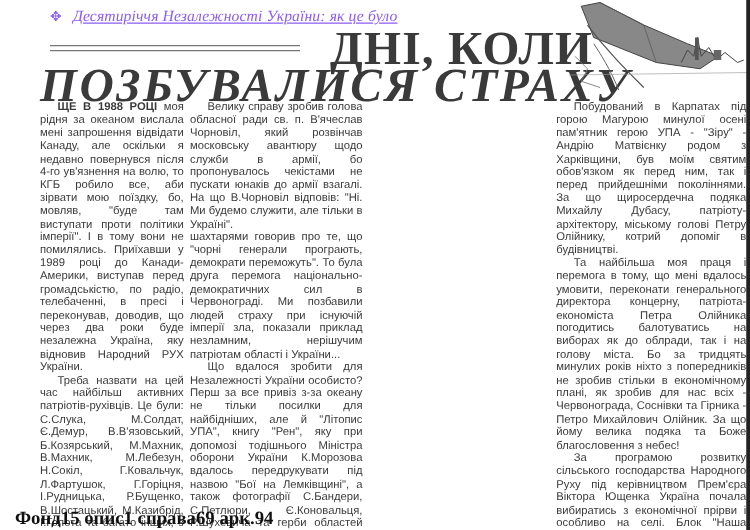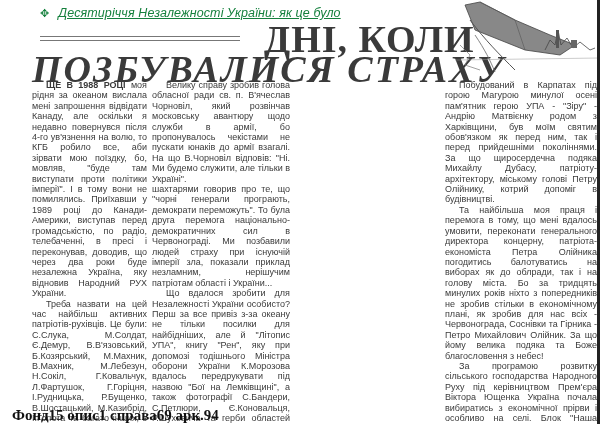--- a/index.html
+++ b/index.html
@@ -1,17 +1,17 @@
 <!DOCTYPE html>
 <html><head>
 <meta charset="utf-8">
 <style>
   html, body { margin:0; padding:0; }
   body { width:600px; height:424px; background:#ffffff; position:relative; overflow:hidden; font-family:"Liberation Sans", sans-serif; color:#2a2a2a; }
-  .rubric { position:absolute; left:40px; top:6px; font-family:Liberation Sans, sans-serif; font-style:italic; font-size:12.5px; color:#15803d; text-decoration:underline; letter-spacing:0.1px; }
+  .rubric { position:absolute; left:40px; top:6px; font-family:Liberation Serif, serif; font-style:italic; font-size:12.5px; color:#8b5cf6; text-decoration:underline; letter-spacing:0.1px; }
   .rubric .bullet { font-style:normal; font-size:11px; margin-right:9px; text-decoration:none; display:inline-block; }
   .rule-line { position:absolute; left:40px; top:36px; width:200px; height:3px; border-top:1px solid #777; border-bottom:1px solid #777; }
   .headline { position:absolute; font-family:"Liberation Serif", serif; font-weight:bold; color:#3a3a3a; letter-spacing:1px; }
   .h1 { left:245px; top:20px; font-size:38px; line-height:38px;margin-left:19px; }
   .h2 { left:32px; top:50px; font-size:38px; line-height:38px; letter-spacing:2px;font-style:italic; }
   .illustration { position:absolute; left:455px; top:0px; width:145px; height:72px; }
   .col { position:absolute; font-size:9px; line-height:10.4px; text-align:justify; color:#3a3a3a; }
   .col p { margin:0; text-indent:14px; }
   .c1 { left:32px; top:80px; width:115px; }
   .c2 { left:152px; top:80px; width:138px; }

